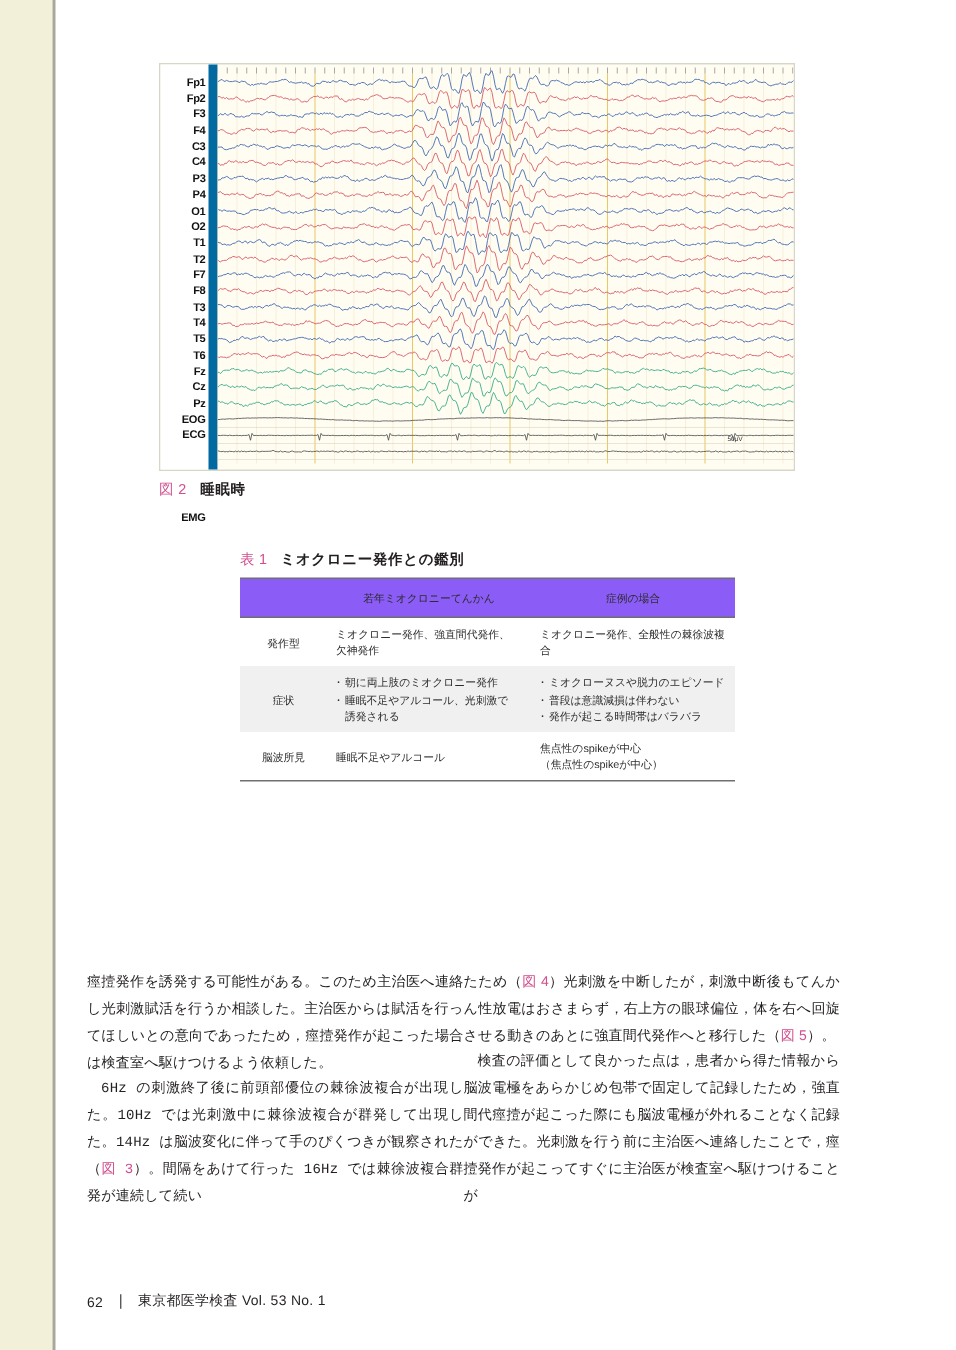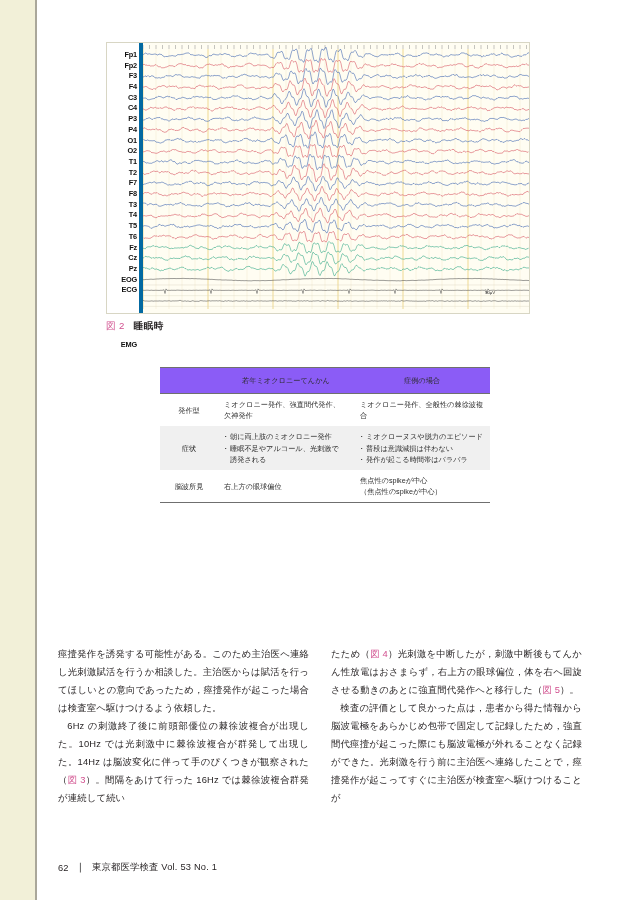--- a/index.html
+++ b/index.html
@@ -43,21 +43,21 @@
     background: #fffef6;
     border: 1px solid #d8d6c4;
     box-sizing: border-box;
     display: flex;
   }
   #eeg-labels {
     width: 32px;
     flex: 0 0 32px;
     position: relative;
     background: #ffffff;
-    border-right: 4px solid #0369a1;
+    border-right: 6px solid #0369a1;
   }
   .ch-label {
     position: absolute;
     right: 2px;
     font-size: 7.4px;
     font-weight: bold;
     line-height: 1;
     color: #111;
     letter-spacing: -0.2px;
     white-space: nowrap;
@@ -149,32 +149,31 @@
     left: -2px;
   }
   .cont { padding-left: 6px; display: block; }
 
   
   #body-text {
     position: absolute;
     left: 58px; top: 645px;
     width: 524px;
     display: flex;
-    gap: 22px;
   }
   .col {
     width: 251px;
     font-size: 9.35px;
     line-height: 1.93;
     letter-spacing: 0.15px;
     color: #231f20;
     text-align: justify;
   }
   .col p { margin: 0; }
-  .col p.indent { text-indent: 1em; }
+  .col p.indent { text-indent: 1em; font-family: Liberation Mono, monospace; }
   .ref { color: #d14f8e; }
 
   
   #footer {
     position: absolute;
     left: 58px; bottom: 26px;
     font-size: 9.3px;
     color: #231f20;
     display: flex;
     align-items: center;
@@ -344,20 +343,23 @@
       <div id="eeg-scale-label">50μV</div>
     </div>
   </div>
 
   <div class="fig-caption">
     <span class="cap-num">図</span><span class="cap-num" style="margin-left:3px">2</span><span class="cap-title">睡眠時</span>
   </div>
 </div>
 
 <div id="table-block">
+  <div id="tbl-cap">
+    <span class="cap-num">表</span><span class="cap-num" style="margin-left:3px">1</span><span class="cap-title">ミオクロニー発作との鑑別</span>
+  </div>
 
   <table class="diff">
     <thead>
       <tr>
         <th class="rowhead"></th>
         <th class="colA">若年ミオクロニーてんかん</th>
         <th class="colB">症例の場合</th>
       </tr>
     </thead>
     <tbody id="tbl-body">
@@ -384,21 +386,21 @@
             <ul class="bullets">
               <li>ミオクローヌスや脱力のエピソード</li>
               <li>普段は意識減損は伴わない</li>
               <li>発作が起こる時間帯はバラバラ</li>
             </ul>
           </td>
         </tr>
         <tr>
           <td class="rowhead">脳波所見</td>
           <td class="colA">
-            <div>右上方の眼球偏位</div>
+            <div>睡眠不足やアルコール</div>
           </td>
           <td class="colB">
             <div>焦点性のspikeが中心</div>
             <div>（焦点性のspikeが中心）</div>
           </td>
         </tr>
       </tbody>
   </table>
 </div>
 

